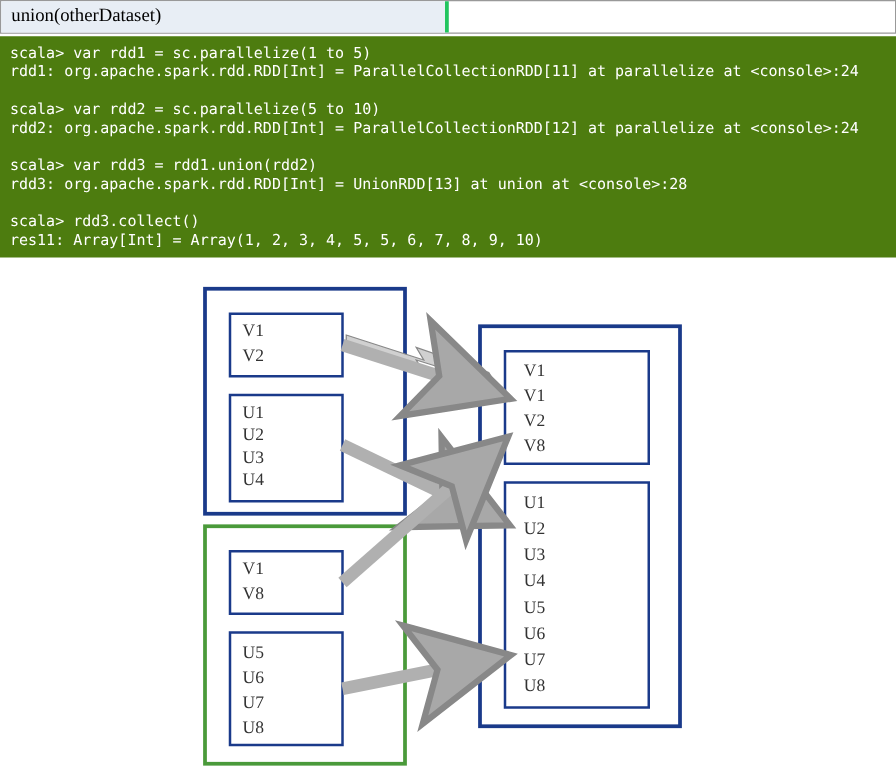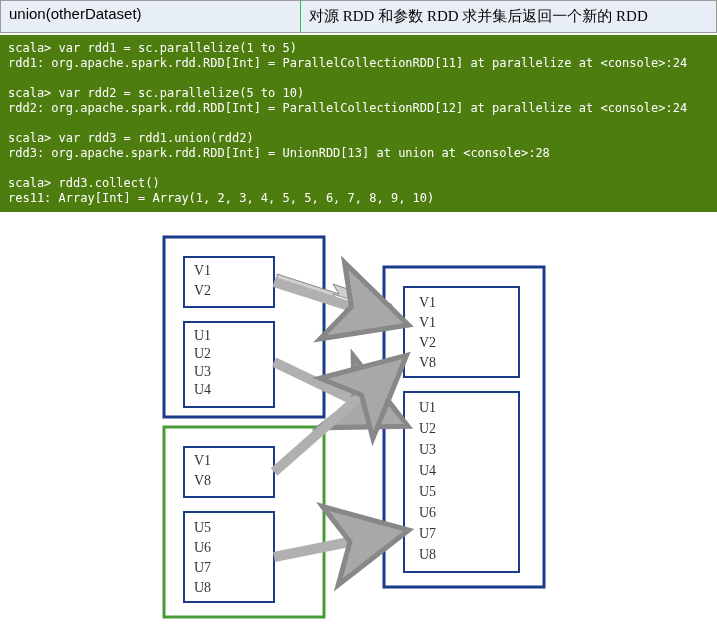--- a/index.html
+++ b/index.html
@@ -1,35 +1,32 @@
 <!DOCTYPE html>
 <html><head>
 <meta charset="utf-8">
 <style>
   * { box-sizing: border-box; margin: 0; padding: 0; }
   body { font-family: "Times New Roman", serif; width: 717px; background: #fff; }
   
   .header-row { display: flex; border: 1px solid #999; }
-  .header-left { width: 300px; padding: 4px 8px; border-right: 1px solid #22c55e; background: #e8eef5; font-family: Liberation Sans, sans-serif; font-size: 15px; }
+  .header-left { width: 358px; padding: 4px 8px; border-right: 3px solid #22c55e; background: #e8eef5; font-family: Liberation Serif, serif; font-size: 15px; }
   .header-right { flex: 1; padding: 4px 8px; background: #e8eef5; font-family: "SimSun", serif; font-size: 15px; line-height: 1.5; }
   
   .terminal { background: #4d7c0f; color: #fff; font-family: "Consolas", monospace; font-size: 12px; padding: 6px 8px; white-space: pre; overflow: hidden; margin-top: 2px; line-height: 1.25; }
   
   .diagram-area { display: flex; justify-content: center; padding: 20px 0 10px; }
   .diagram-svg { }
 </style>
 </head>
 <body>
 
 <div class="header-row">
   <div class="header-left">
     <span>union(otherDataset)</span>
-  </div>
-  <div class="header-right">
-    <span>对源 RDD 和参数 RDD 求并集后返回一个新的 RDD</span>
   </div>
 </div>
 
 <div class="terminal"><span>scala&gt; var rdd1 = sc.parallelize(1 to 5)</span>
 <span>rdd1: org.apache.spark.rdd.RDD[Int] = ParallelCollectionRDD[11] at parallelize at &lt;console&gt;:24</span>
 <span></span>
 <span>scala&gt; var rdd2 = sc.parallelize(5 to 10)</span>
 <span>rdd2: org.apache.spark.rdd.RDD[Int] = ParallelCollectionRDD[12] at parallelize at &lt;console&gt;:24</span>
 <span></span>
 <span>scala&gt; var rdd3 = rdd1.union(rdd2)</span>

